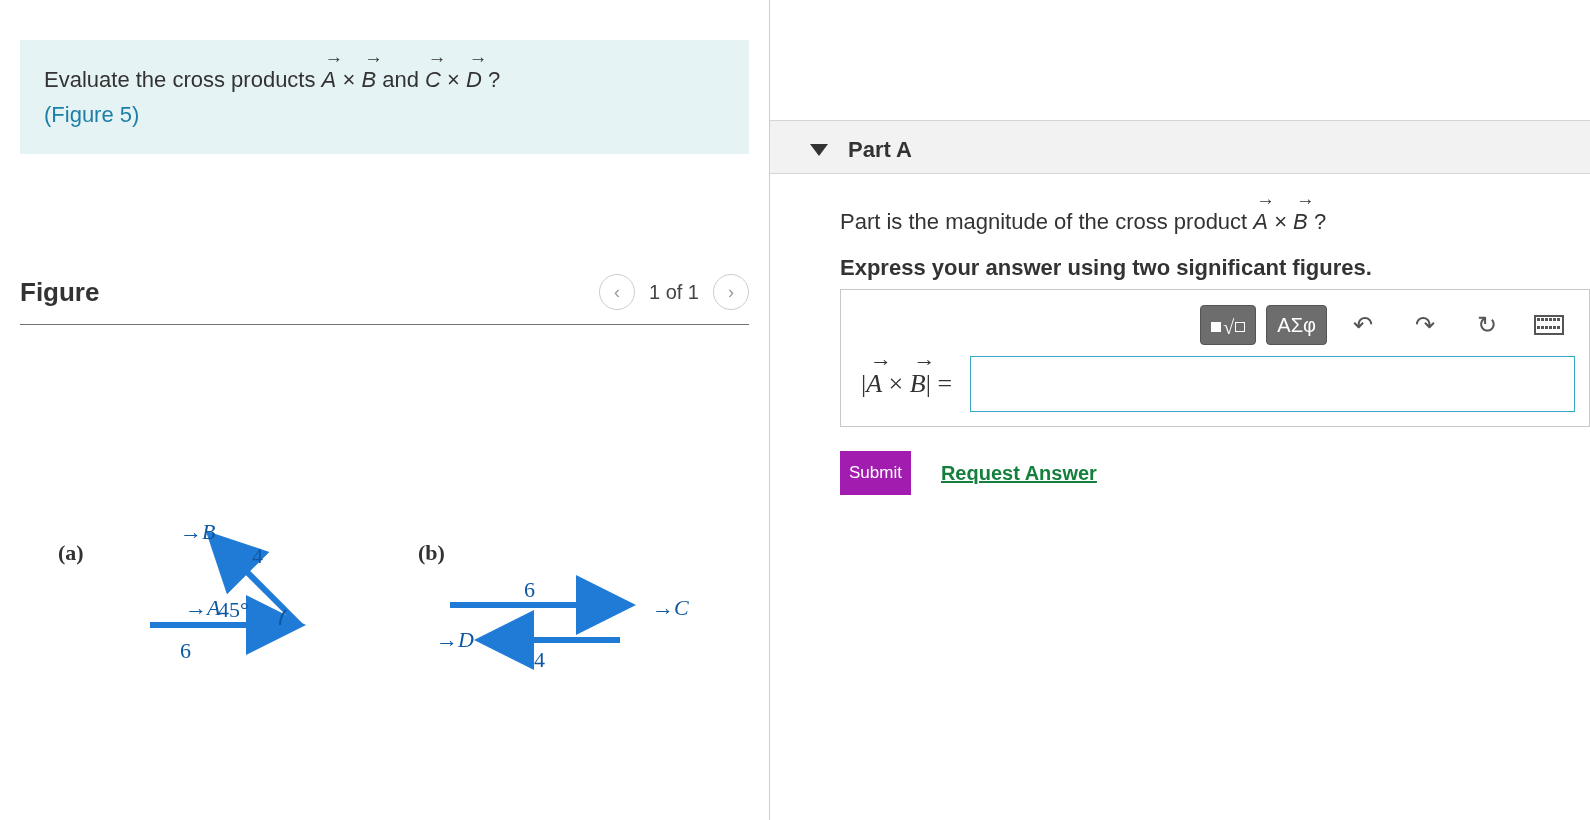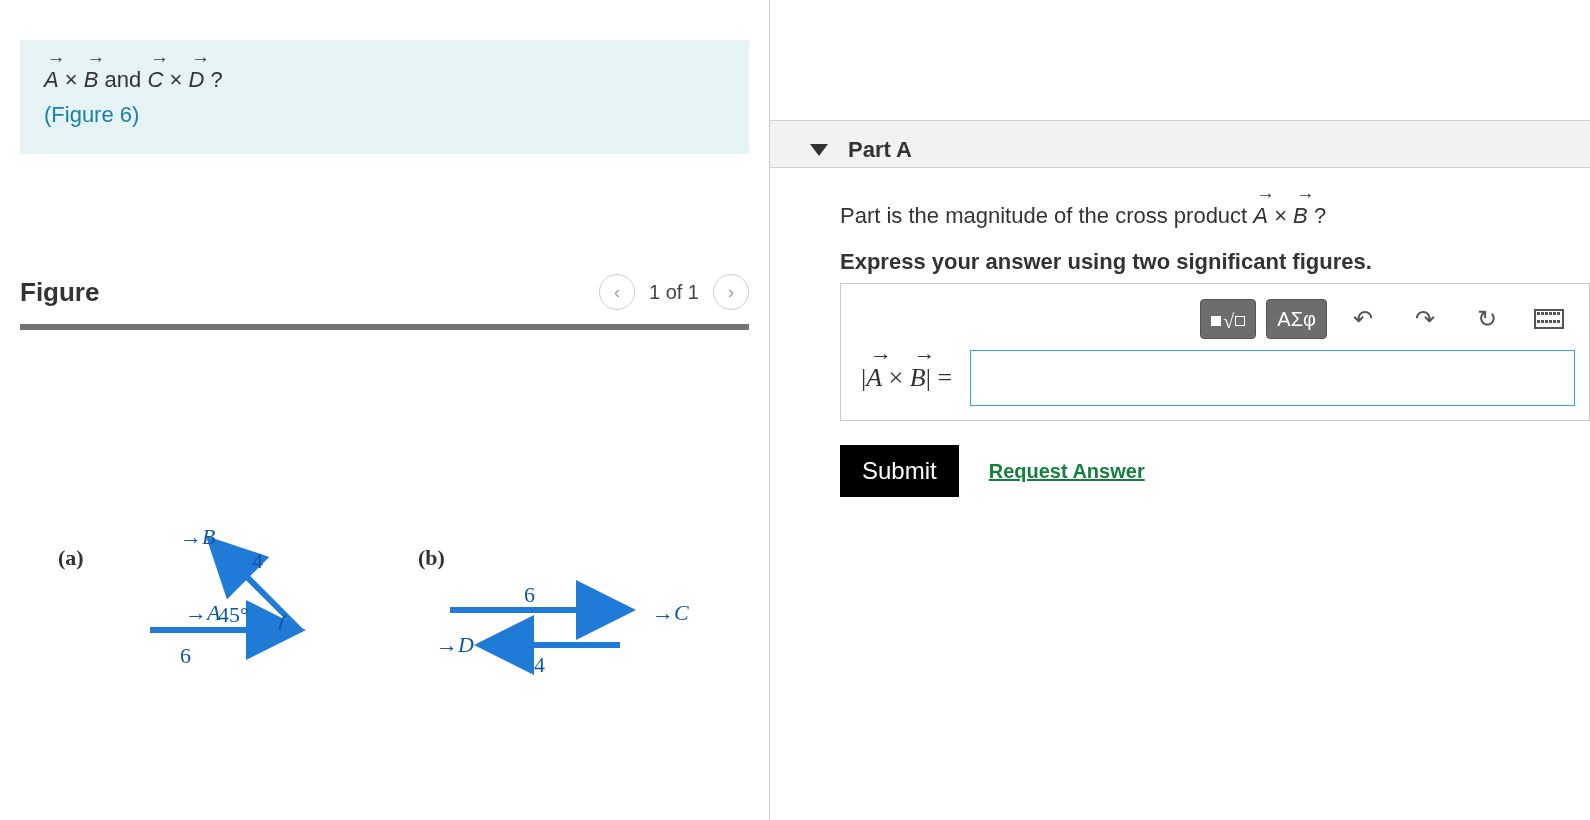--- a/index.html
+++ b/index.html
@@ -38,21 +38,21 @@
     left: 0.15em;
     font-size: 0.85em;
     font-style: normal;
   }
   .figure-header {
     display: flex;
     align-items: center;
     justify-content: space-between;
     margin-top: 120px;
     padding-bottom: 14px;
-    border-bottom: 6px solid #737373;
+    border-bottom: 1px solid #737373;
   }
   .figure-title { font-weight: bold; font-size: 26px; }
   .figure-nav { display: flex; align-items: center; gap: 14px; font-size: 20px; color:#444; }
   .nav-btn {
     width: 36px; height: 36px;
     border: 1px solid #ccc;
     border-radius: 50%;
     display:flex; align-items:center; justify-content:center;
     color:#999; font-size: 18px;
     background:#fff;
@@ -61,21 +61,21 @@
   .fig-label { position: absolute; font-weight: bold; font-family: 'Times New Roman', serif; font-size: 22px; }
   .diagram-text { position: absolute; font-family: 'Times New Roman', serif; font-size: 22px; color:#1058a0; }
   .diagram-veclabel { position:absolute; font-family: 'Times New Roman', serif; font-style: italic; font-size: 22px; color:#1058a0; }
   .diagram-veclabel .arrow-over { top: -1.0em; left: 0.05em; }
 
   
   .part-header {
     background: #f2f2f2;
     border-top: 1px solid #d5d5d5;
     border-bottom: 1px solid #d5d5d5;
-    padding: 16px 20px 4px 40px;
+    padding: 16px 20px 10px 40px;
     display:flex; align-items:center; gap: 20px;
   }
   .chev-down-icon {
     width: 0; height: 0;
     border-left: 9px solid transparent;
     border-right: 9px solid transparent;
     border-top: 12px solid #333;
   }
   .part-title { font-weight: bold; font-size: 22px; }
   .part-body { padding: 30px 0 30px 70px; }
@@ -122,25 +122,25 @@
     flex:1;
     height: 56px;
     border: 1px solid #3aa7c4;
     background:#fff;
     padding: 6px 10px;
     font-size: 22px;
     outline:none;
   }
   .submit-row { display:flex; align-items:center; gap: 30px; }
   .submit-btn {
-    background:#000000;
+    background:#a21caf;
     color:#fff;
     border:none;
-    padding: 12px 22px;
-    font-size: 24px;
+    padding: 12px 9px;
+    font-size: 17px;
     cursor:pointer;
   }
   .request-link {
     color:#15803d;
     text-decoration: underline;
     font-weight: bold;
     font-size: 20px;
   }
   .kbd-icon {
     width: 30px; height: 20px;
@@ -153,30 +153,31 @@
     width:3px;height:3px;background:#555;
   }
 </style>
 </head>
 <body>
 
 <div class="left-pane">
 
   <div class="prompt-box">
     <div>
+      <span>Evaluate the cross products </span>
       <span class="vec"><span class="arrow-over">→</span><span>A</span></span>
       <span> × </span>
       <span class="vec"><span class="arrow-over">→</span><span>B</span></span>
       <span> and </span>
       <span class="vec"><span class="arrow-over">→</span><span>C</span></span>
       <span> × </span>
       <span class="vec"><span class="arrow-over">→</span><span>D</span></span>
       <span>?</span>
     </div>
-    <div class="fig-link">(Figure 6)</div>
+    <div class="fig-link">(Figure 5)</div>
   </div>
 
   <div class="figure-header">
     <div class="figure-title">Figure</div>
     <div class="figure-nav">
       <div class="nav-btn">‹</div>
       <div>1 of 1</div>
       <div class="nav-btn">›</div>
     </div>
   </div>

